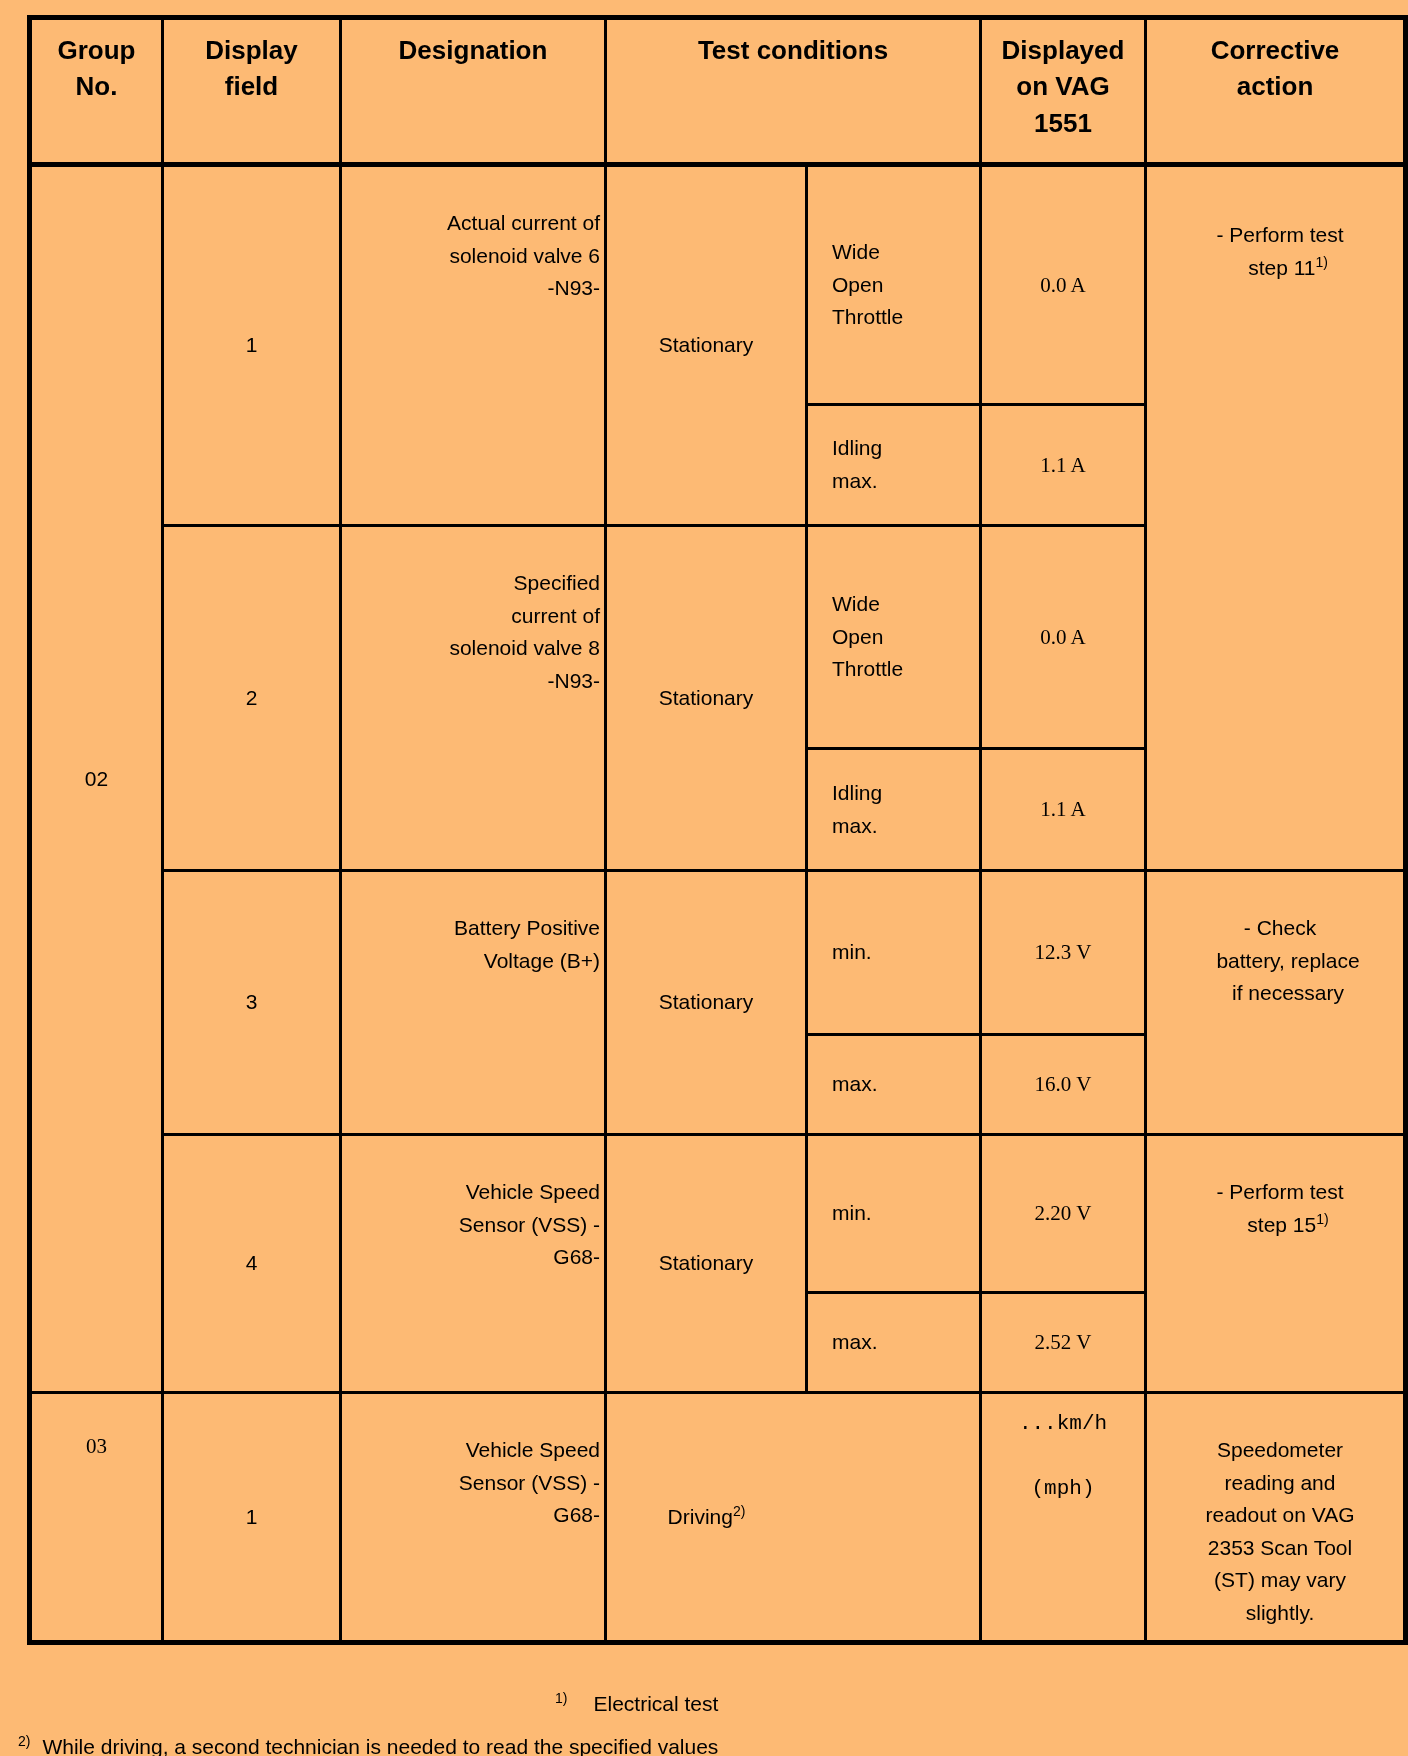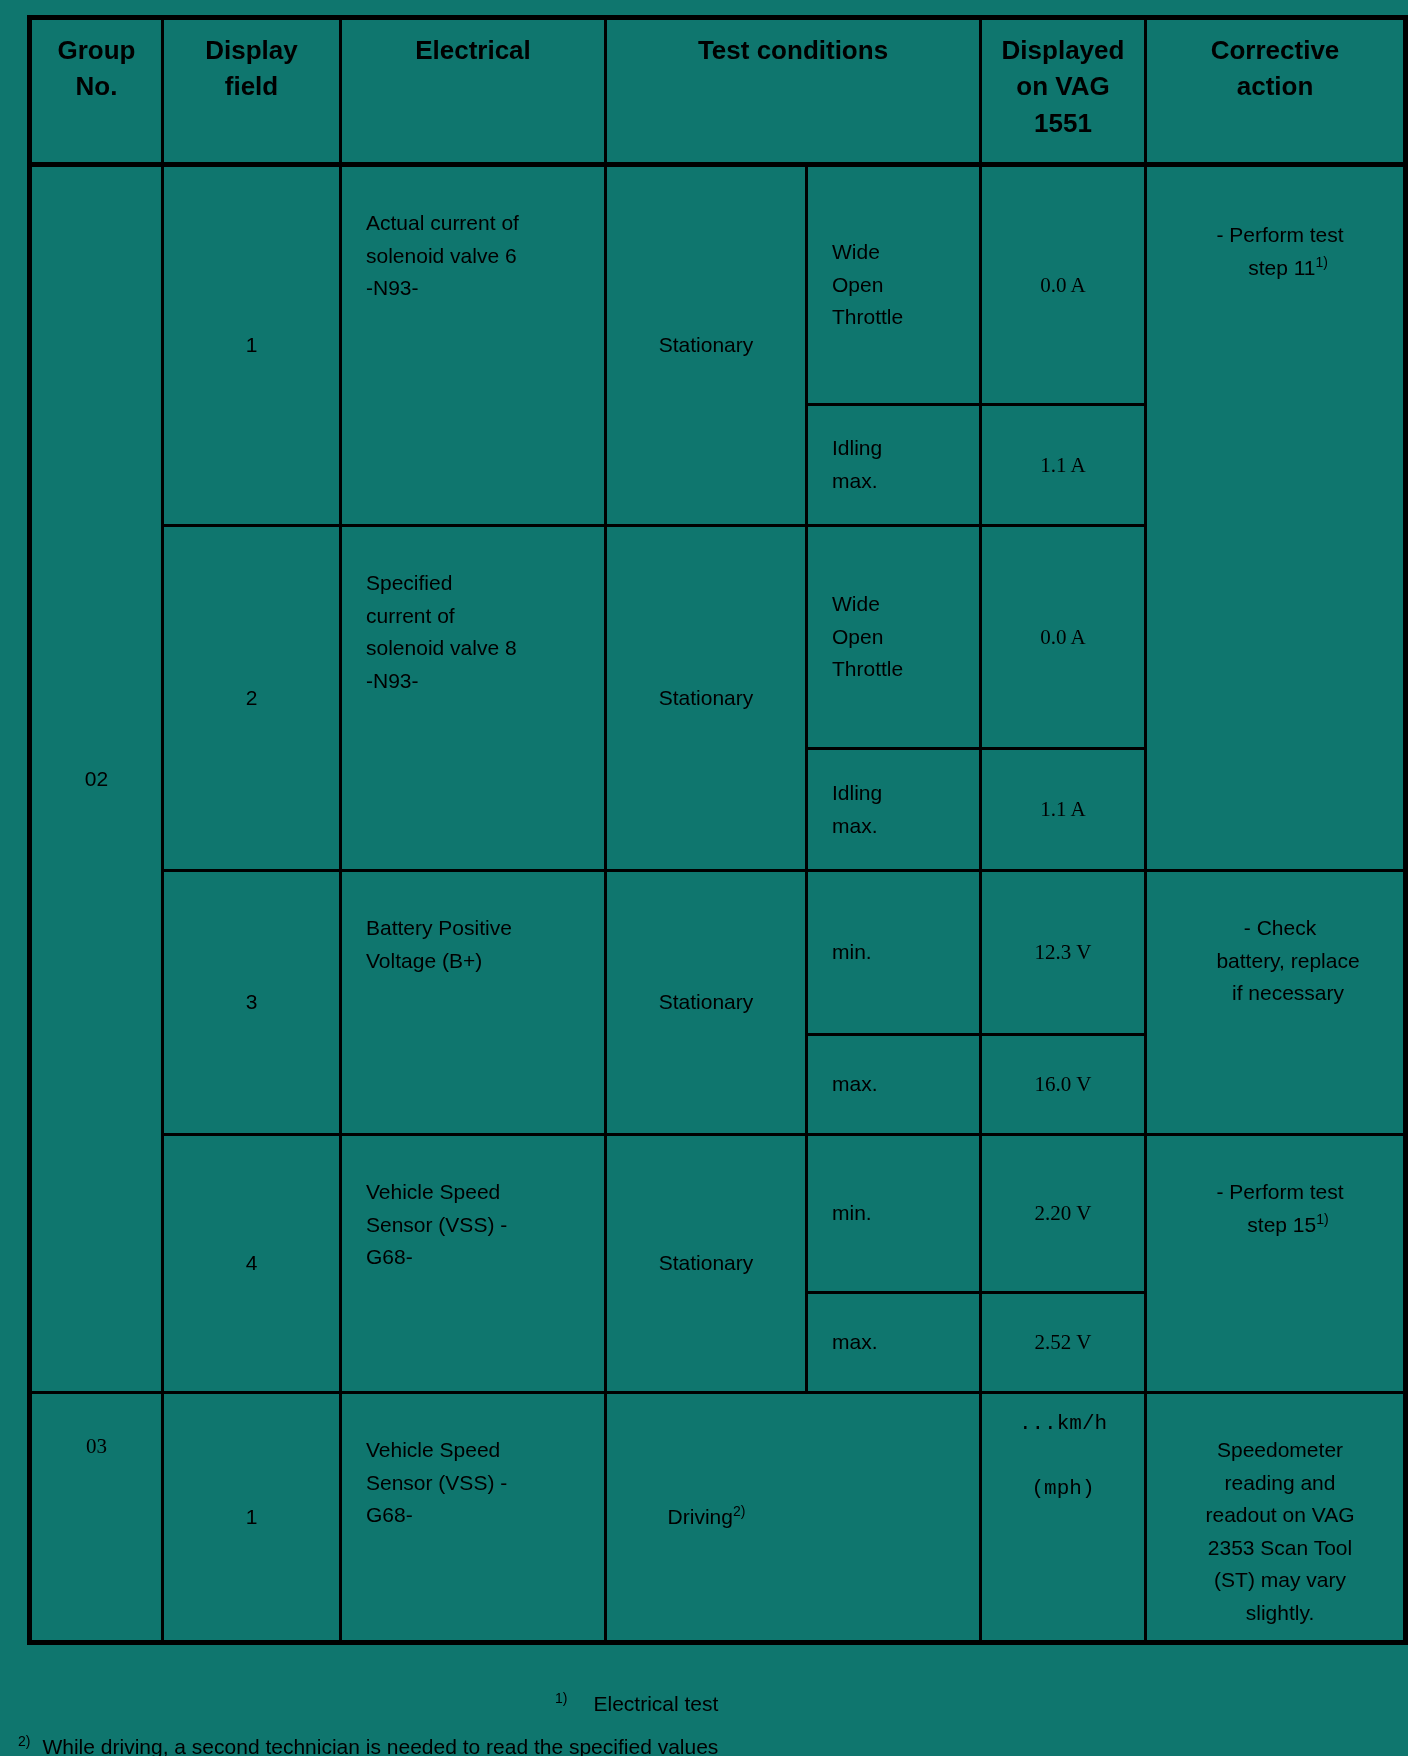--- a/index.html
+++ b/index.html
@@ -1,20 +1,20 @@
 <!DOCTYPE html>
 <html><head>
 <meta charset="utf-8">
 <style>
   html, body { margin: 0; padding: 0; background: #ffffff; }
   .page {
     position: relative;
     width: 1408px;
     height: 1756px;
-    background: #0f766e;
+    background: #fdba74;
     color: #000000;
     font-family: "Liberation Sans", sans-serif;
   }
   table.spec {
     position: absolute;
     left: 27px;
     top: 15px;
     width: 1376px;
     border-collapse: collapse;
     table-layout: fixed;
@@ -35,21 +35,21 @@
   }
   table.spec td {
     font-size: 21px;
     line-height: 1.55;
     font-weight: normal;
   }
   .pre { white-space: pre-line; }
   td.c-group { text-align: center; vertical-align: middle; font-size: 24px; }
   td.c-group-top { text-align: center; vertical-align: top; padding-top: 36px; font-size: 24px; font-family: Liberation Serif, serif; }
   td.c-df { text-align: center; vertical-align: middle; font-weight: bold; font-size: 22px; }
-  td.c-desig { vertical-align: top; text-align: left; padding: 40px 4px 0 24px; }
+  td.c-desig { vertical-align: top; text-align: right; padding: 40px 4px 0 24px; }
   td.c-stat { text-align: center; vertical-align: middle; }
   td.c-cond { text-align: left; vertical-align: middle; padding-left: 24px; }
   td.c-val { text-align: center; vertical-align: middle; font-family: Liberation Serif, serif; }
   td.c-corr { vertical-align: top; text-align: center; padding: 40px 12px 0 22px; }
   td.c-corr-first { padding-top: 52px; }
   td.c-drv { text-align: center; vertical-align: middle; padding-right: 174px; }
   td.c-kmh { vertical-align: top; text-align: center; padding-top: 14px; font-family: Liberation Mono, monospace; }
   .hang { display: block; padding-left: 16px; text-indent: -16px; }
   sup { font-size: 14px; line-height: 0; }
   .footnotes {
@@ -79,21 +79,21 @@
       <col style="width:165px">
       <col style="width:260px">
     </colgroup>
 
     <tbody>
         <tr style="height:147px">
       <th class="pre">Group
 No.</th>
       <th class="pre">Display
 field</th>
-      <th class="pre">Electrical</th>
+      <th class="pre">Designation</th>
       <th class="pre" colspan="2">Test conditions</th>
       <th class="pre">Displayed
 on VAG
 1551</th>
       <th class="pre">Corrective
 action</th>
     </tr>
 
     <tr style="height:240px">
       <td class="c-group" rowspan="8">02</td>

